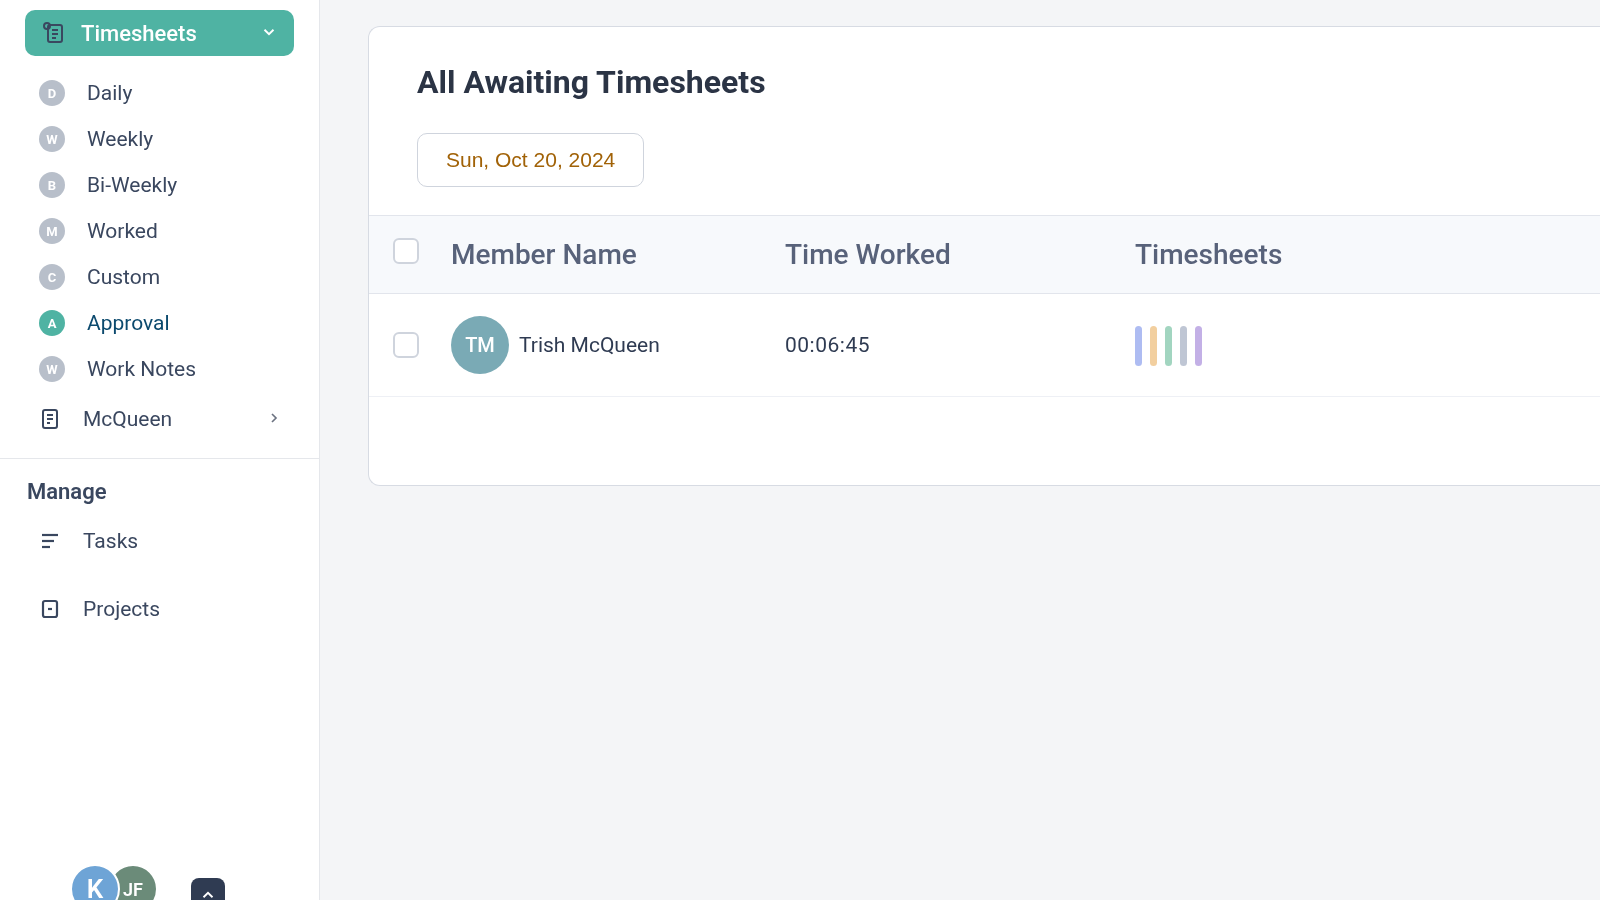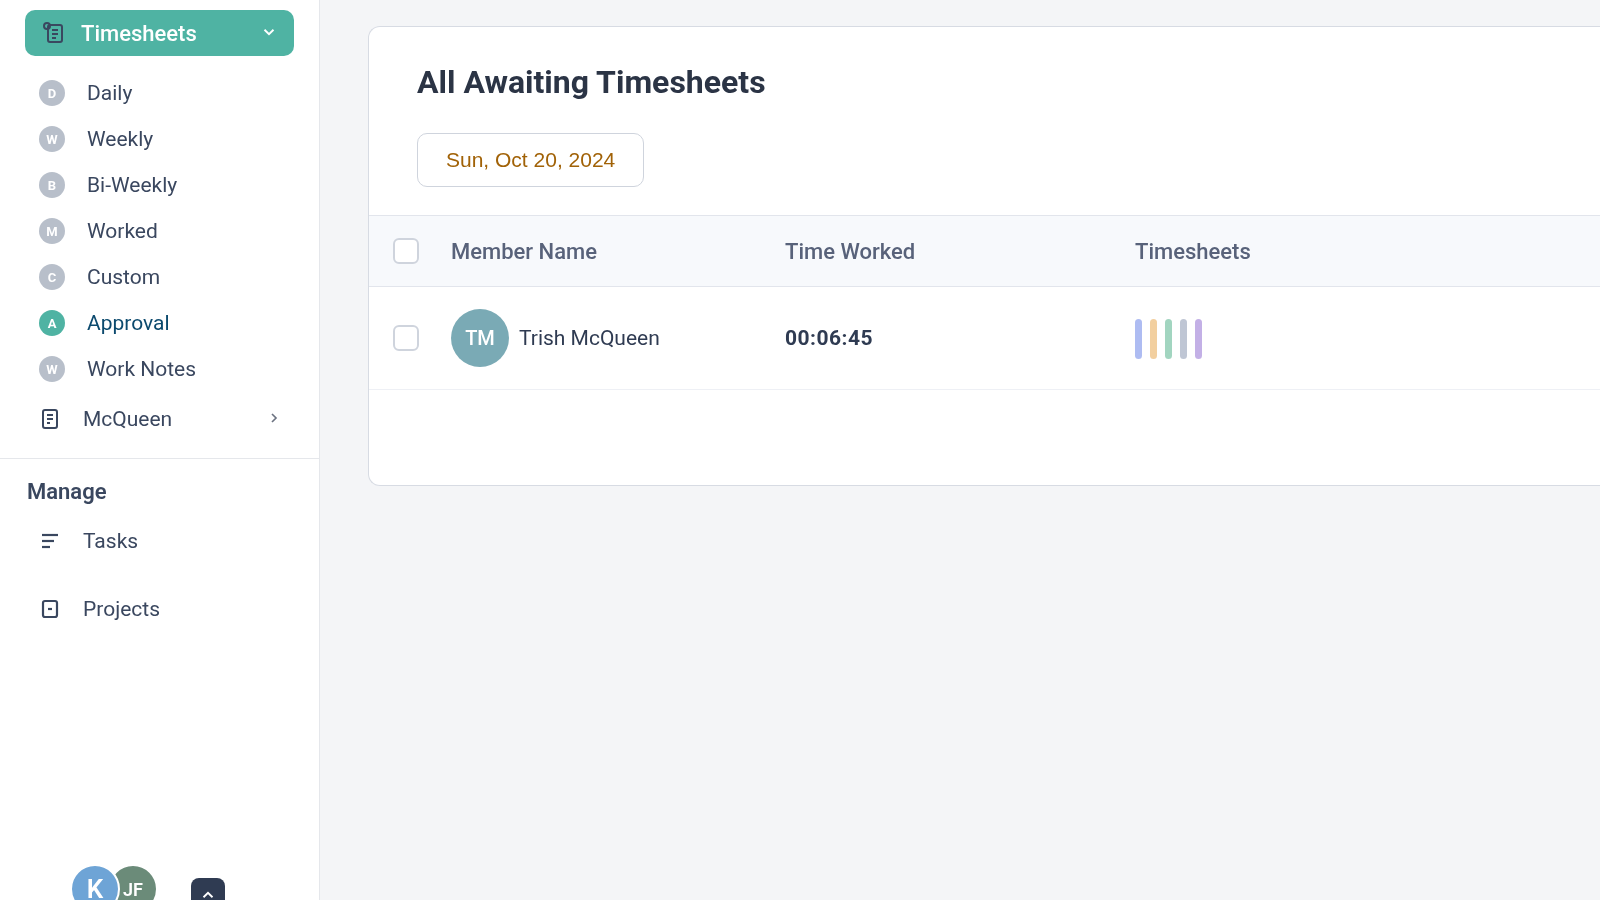--- a/index.html
+++ b/index.html
@@ -134,25 +134,25 @@
     border-radius: 10px;
     font-size: 21px;
     color: #a16207;
     cursor: pointer;
     background: #fff;
   }
 
   .tbl { width: 100%; border-top: 1px solid #e2e5ec; }
   .tbl-head {
     display: flex;
-    align-items: center;
+    align-items: flex-start;
     padding: 22px 24px;
     background: #f7f9fc;
     border-bottom: 1px solid #e2e5ec;
-    font-size: 22px;
+    font-size: 28px;
     color: #58627a;
     font-weight: 500;
   }
   .col-check { flex: 0 0 58px; display: flex; }
   .col-member { flex: 0 0 334px; }
   .col-time { flex: 0 0 350px; }
   .col-ts { flex: 1; }
 
   .chk {
     width: 26px; height: 26px;
@@ -169,21 +169,21 @@
     border-bottom: 1px solid #eef0f5;
     font-size: 21px;
   }
   .mem { display: flex; align-items: center; gap: 10px; }
   .mem-av {
     width: 58px; height: 58px; border-radius: 50%;
     background: #7aaab5; color: #fff;
     display: flex; align-items: center; justify-content: center;
     font-size: 20px; font-weight: 500;
   }
-  .time-val { color: #2f3b52; font-weight: 700; letter-spacing: 0.5px; }
+  .time-val { color: #2f3b52; font-weight: 400; letter-spacing: 0.5px; }
 
   .bars { display: flex; gap: 8px; align-items: flex-end; height: 42px; }
   .bar { width: 7px; height: 40px; border-radius: 4px; }
 </style>
 </head>
 <body>
 
 <div class="app">
   <aside class="sidebar">
     <div class="sidebar-top">

